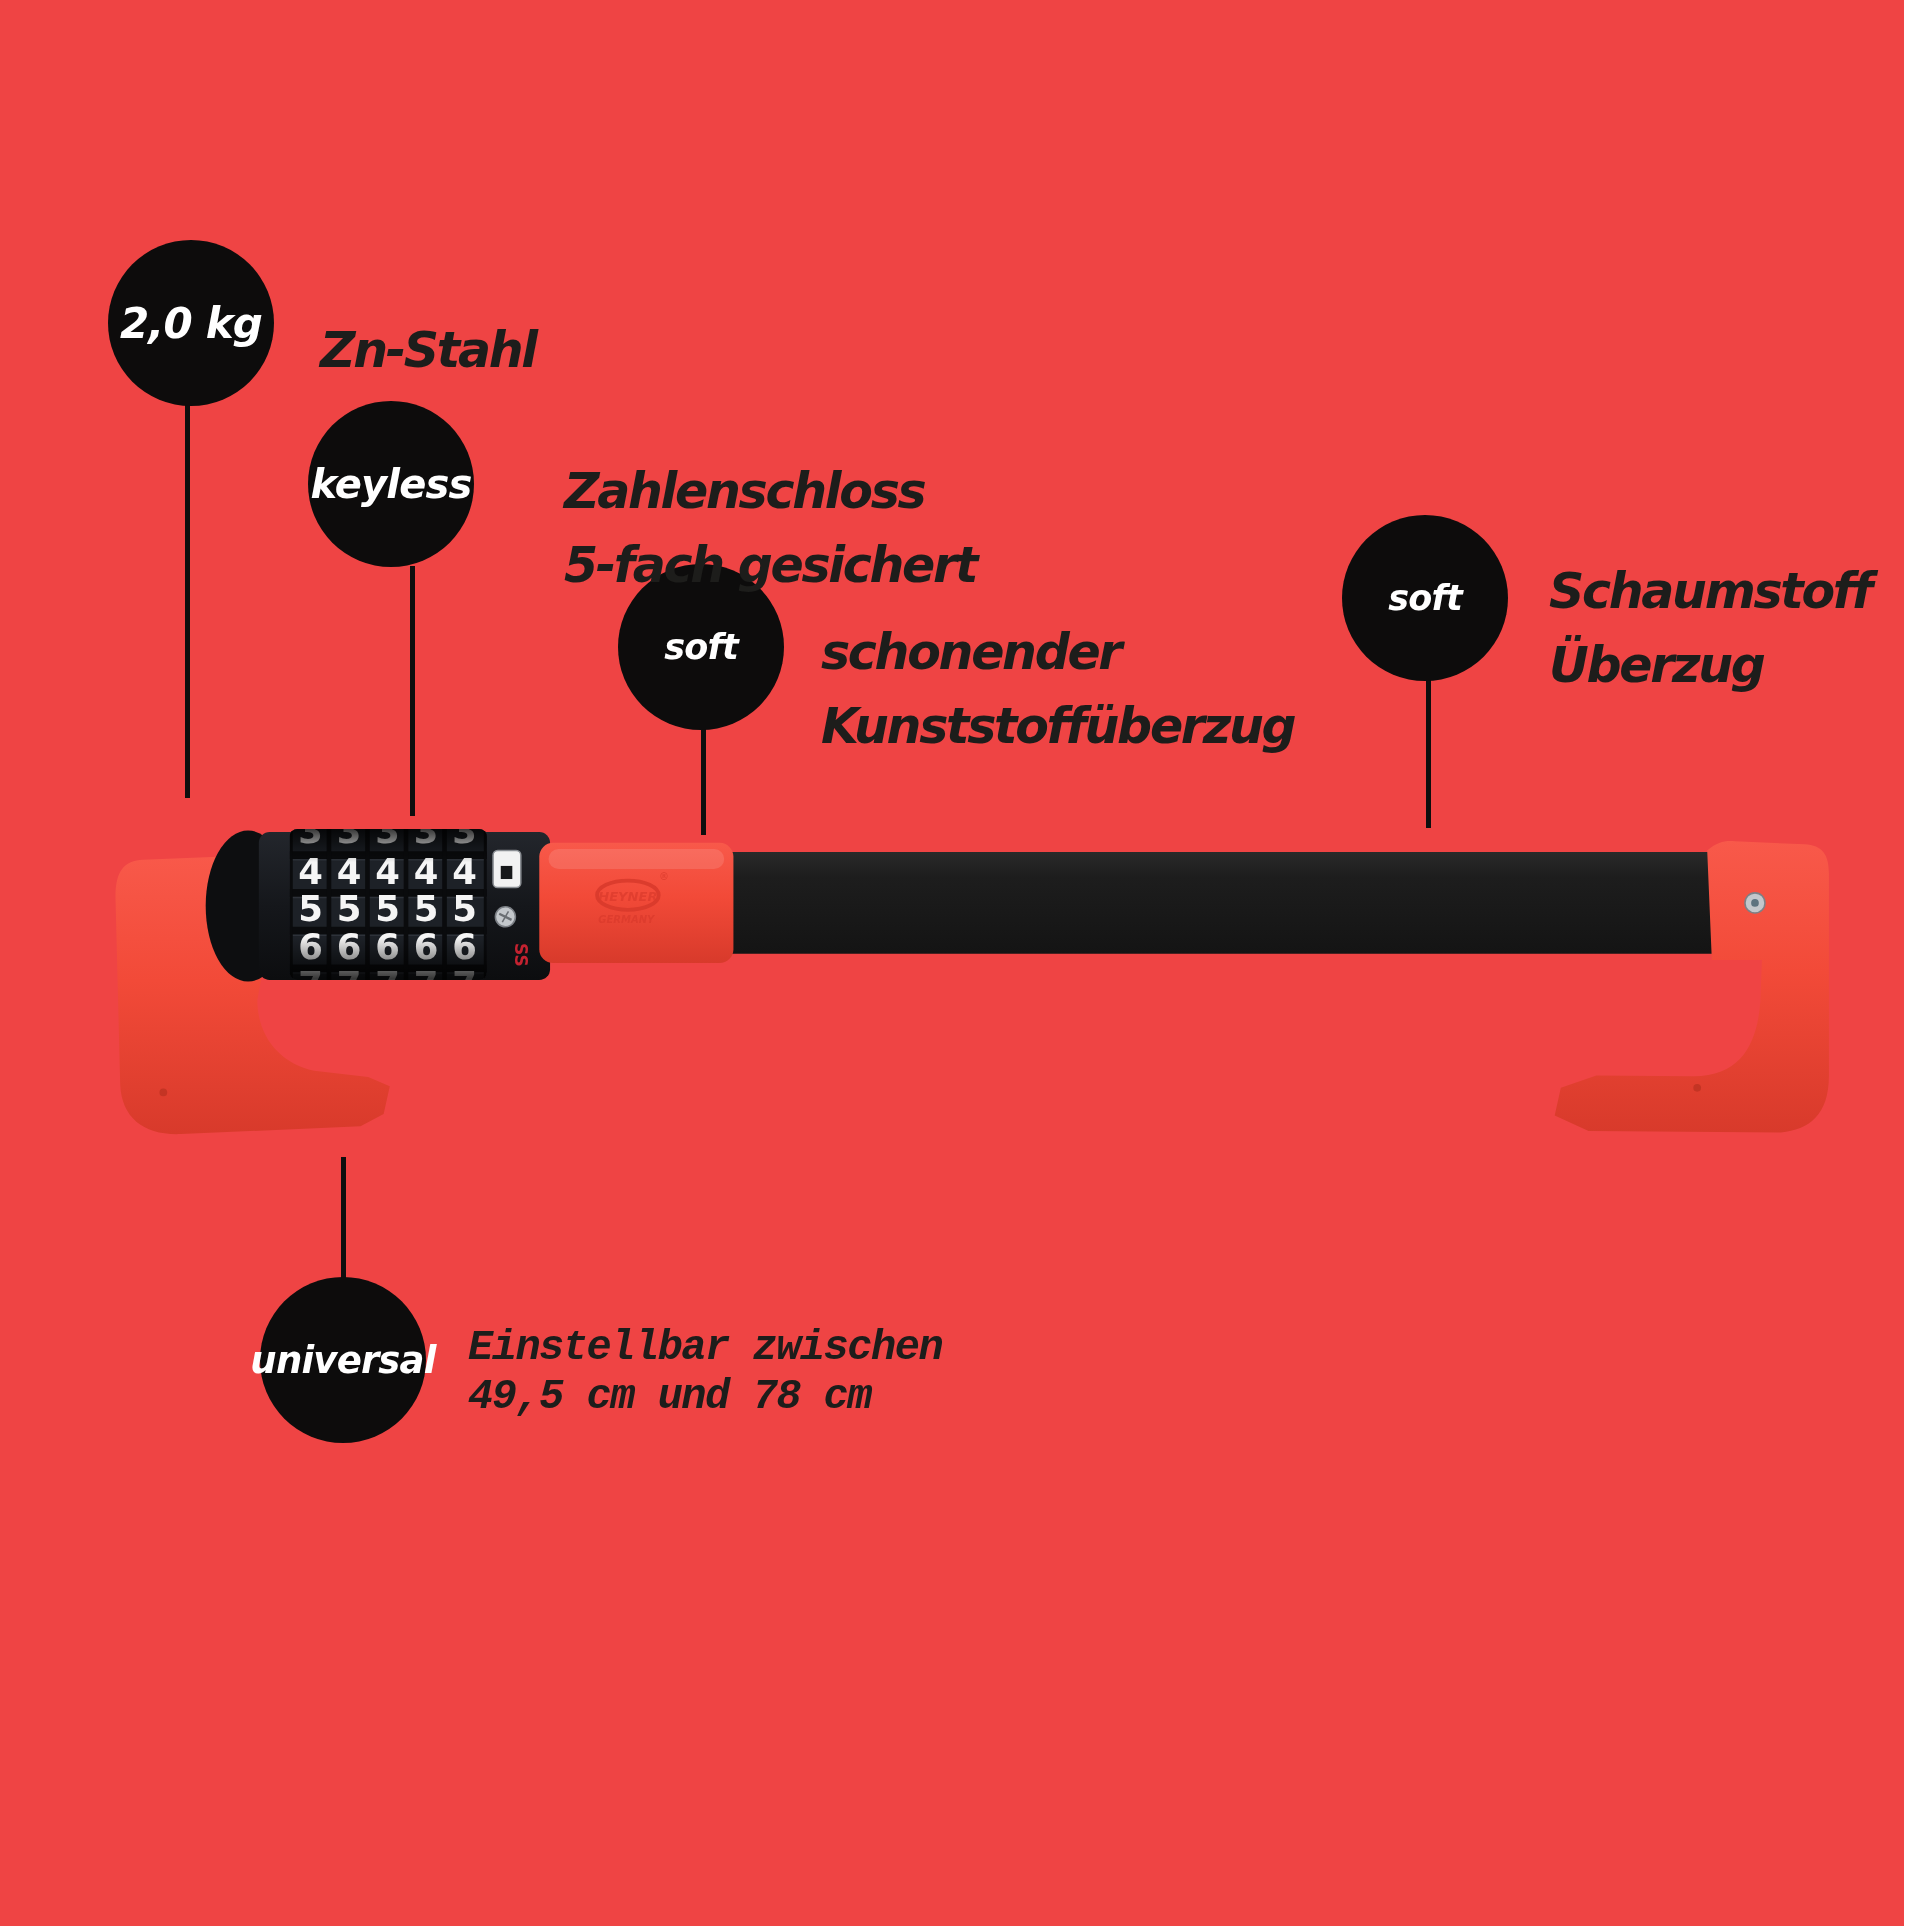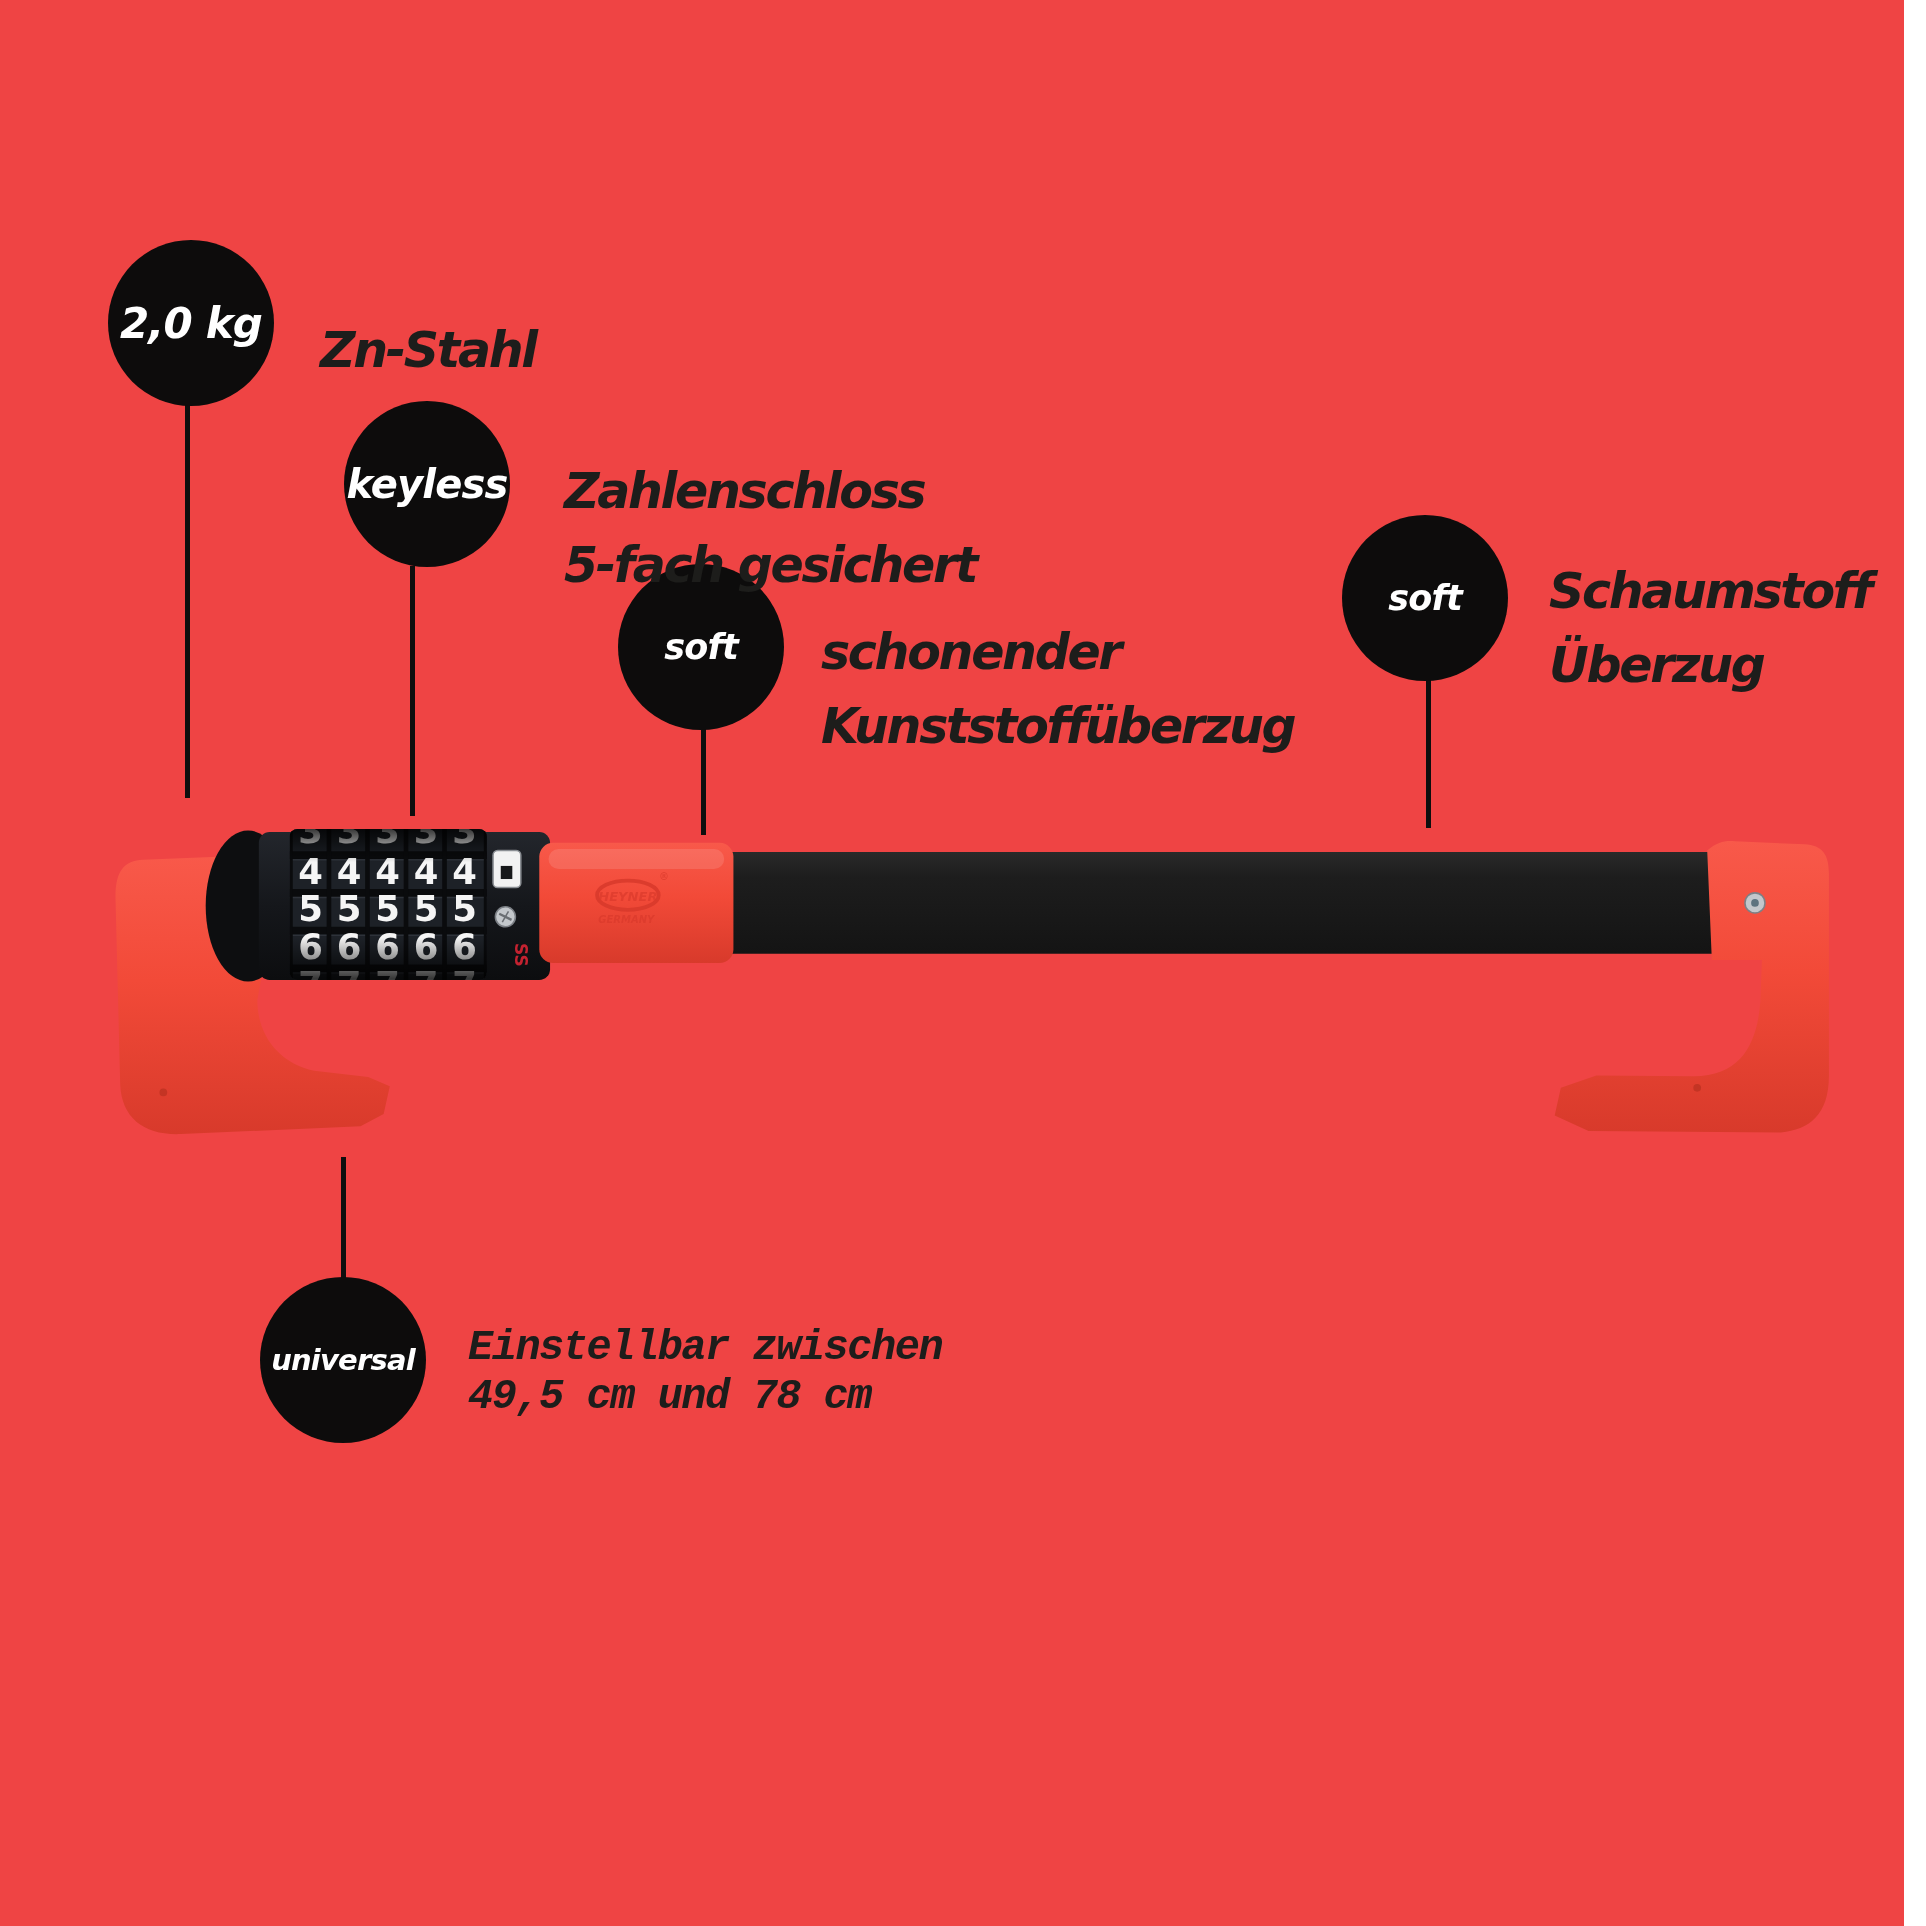--- a/index.html
+++ b/index.html
@@ -3,24 +3,24 @@
 <meta charset="utf-8">
 <style>
   html,body{margin:0;padding:0;background:#fff;}
   .canvas{position:relative;width:1904px;height:1926px;background:#ef4444;overflow:hidden;
           font-family:"DejaVu Sans",sans-serif;}
   
   .bubble{position:absolute;width:166px;height:166px;border-radius:50%;
           background:#0d0c0c;display:flex;align-items:center;justify-content:center;}
   .bubble span{color:#ffffff;font-weight:700;font-style:italic;letter-spacing:-0.8px;white-space:nowrap;}
   .b1{left:108px;top:240px}   .b1 span{font-size:42px}
-  .b2{left:344px;top:401px}   .b2 span{font-size:40px}
+  .b2{left:308px;top:401px}   .b2 span{font-size:40px}
   .b3{left:618px;top:564px}   .b3 span{font-size:35px}
   .b4{left:1342px;top:515px}  .b4 span{font-size:35px}
-  .b5{left:260px;top:1277px}  .b5 span{font-size:29px}
+  .b5{left:260px;top:1277px}  .b5 span{font-size:37px}
   
   .leader{position:absolute;width:4.6px;background:#0e0e0e;}
   .l1{left:185px;top:404px;height:394px}
   .l2{left:410px;top:566px;height:250px}
   .l3{left:701px;top:727px;height:108px}
   .l4{left:1426px;top:680px;height:148px}
   .l5{left:341px;top:1157px;height:122px}
   
   .note{position:absolute;color:#1d1d1b;font-weight:700;font-style:italic;letter-spacing:-2.3px;}
   .note .l{display:block;}

